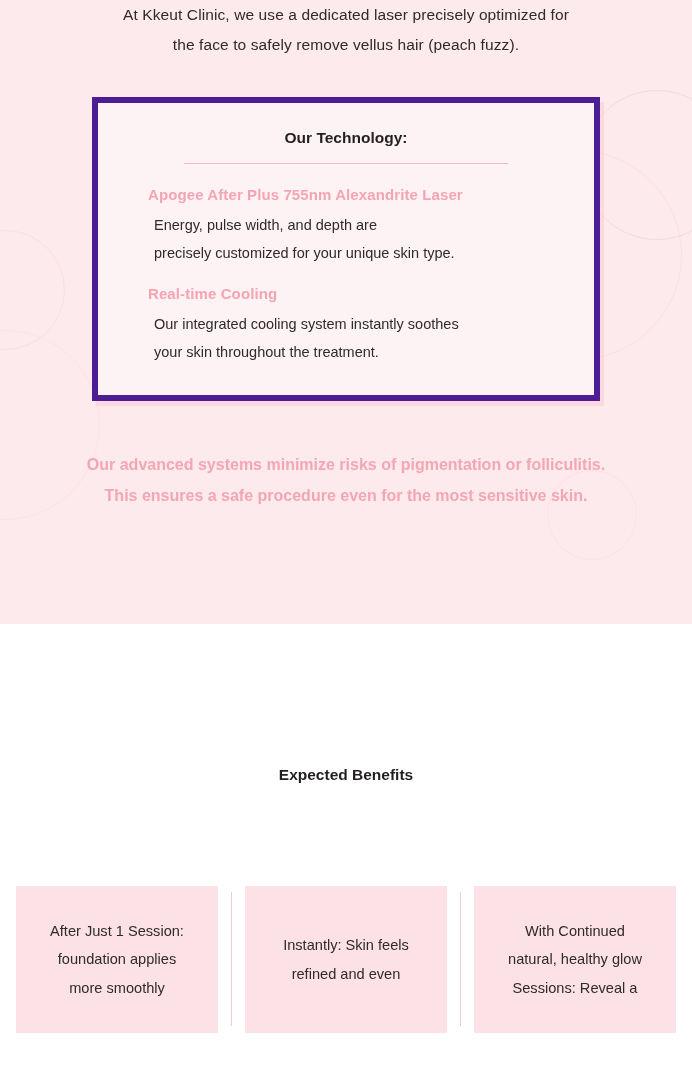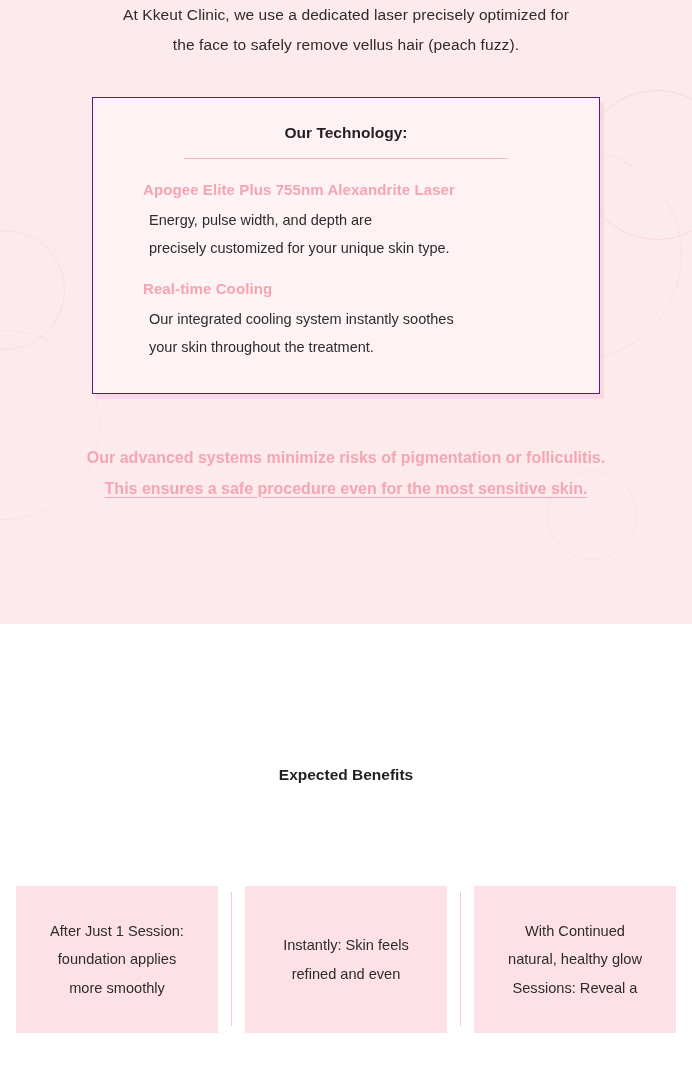--- a/index.html
+++ b/index.html
@@ -51,21 +51,21 @@
   }
   .intro .line { display: block; }
 
   
   .tech-card {
     position: relative;
     margin: 37px auto 0 auto;
     width: 508px;
     min-height: 297px;
     background: #fef3f4;
-    border: 1px solid #4c1d95;
+    border: 6px solid #4c1d95;
     box-shadow: 4px 5px 0 rgba(247, 201, 208, 0.5);
   }
   .tech-title {
     text-align: center;
     font-weight: bold;
     font-size: 15.5px;
     color: #231f20;
     padding-top: 26px;
   }
   .tech-rule {
@@ -99,21 +99,20 @@
     position: relative;
     margin-top: 48px;
     text-align: center;
     color: #f3a6b4;
     font-weight: bold;
     font-size: 16px;
     line-height: 1.95;
   }
   .safety .line2 {
     display: inline-block;
-    text-decoration: underline;
     text-underline-offset: 3px;
   }
 
   
   .benefits-section {
     position: relative;
     width: 692px;
     height: 456px;
     background: #ffffff;
   }
@@ -170,21 +169,21 @@
       <span class="line">At Kkeut Clinic, we use a dedicated laser precisely optimized for</span>
       <span class="line">the face to safely remove vellus hair (peach fuzz).</span>
     </div>
 
     <div class="tech-card">
       <div class="tech-title">Our Technology:</div>
       <div class="tech-rule"></div>
       <div class="tech-body">
 
         <div class="tech-item">
-          <div class="tech-item-title">Apogee Elite Plus 755nm Alexandrite Laser</div>
+          <div class="tech-item-title">Apogee After Plus 755nm Alexandrite Laser</div>
           <div class="tech-item-desc">
             <span class="line">Energy, pulse width, and depth are</span>
             <span class="line">precisely customized for your unique skin type.</span>
           </div>
         </div>
 
         <div class="tech-item">
           <div class="tech-item-title">Real-time Cooling</div>
           <div class="tech-item-desc">
             <span class="line">Our integrated cooling system instantly soothes</span>

